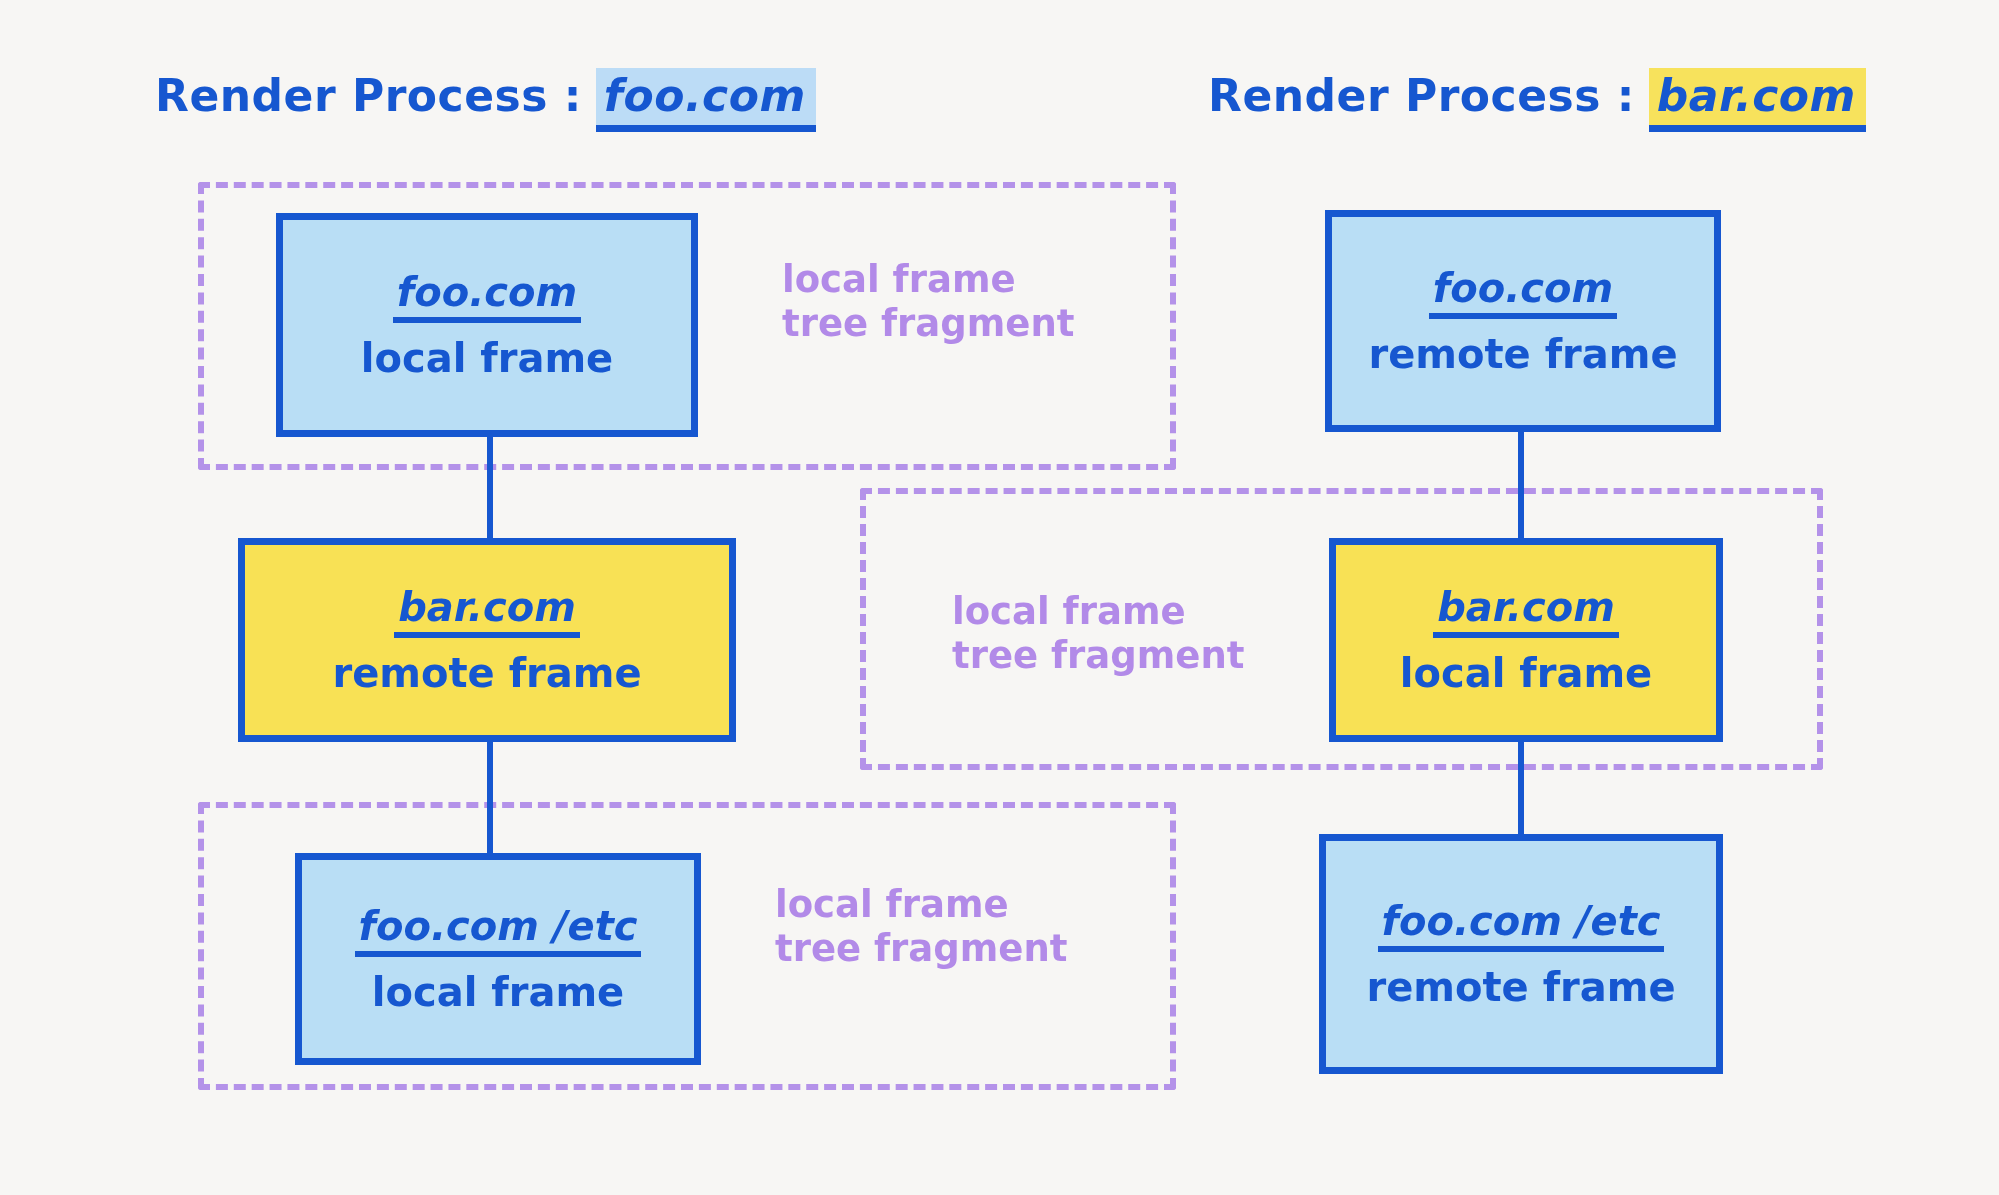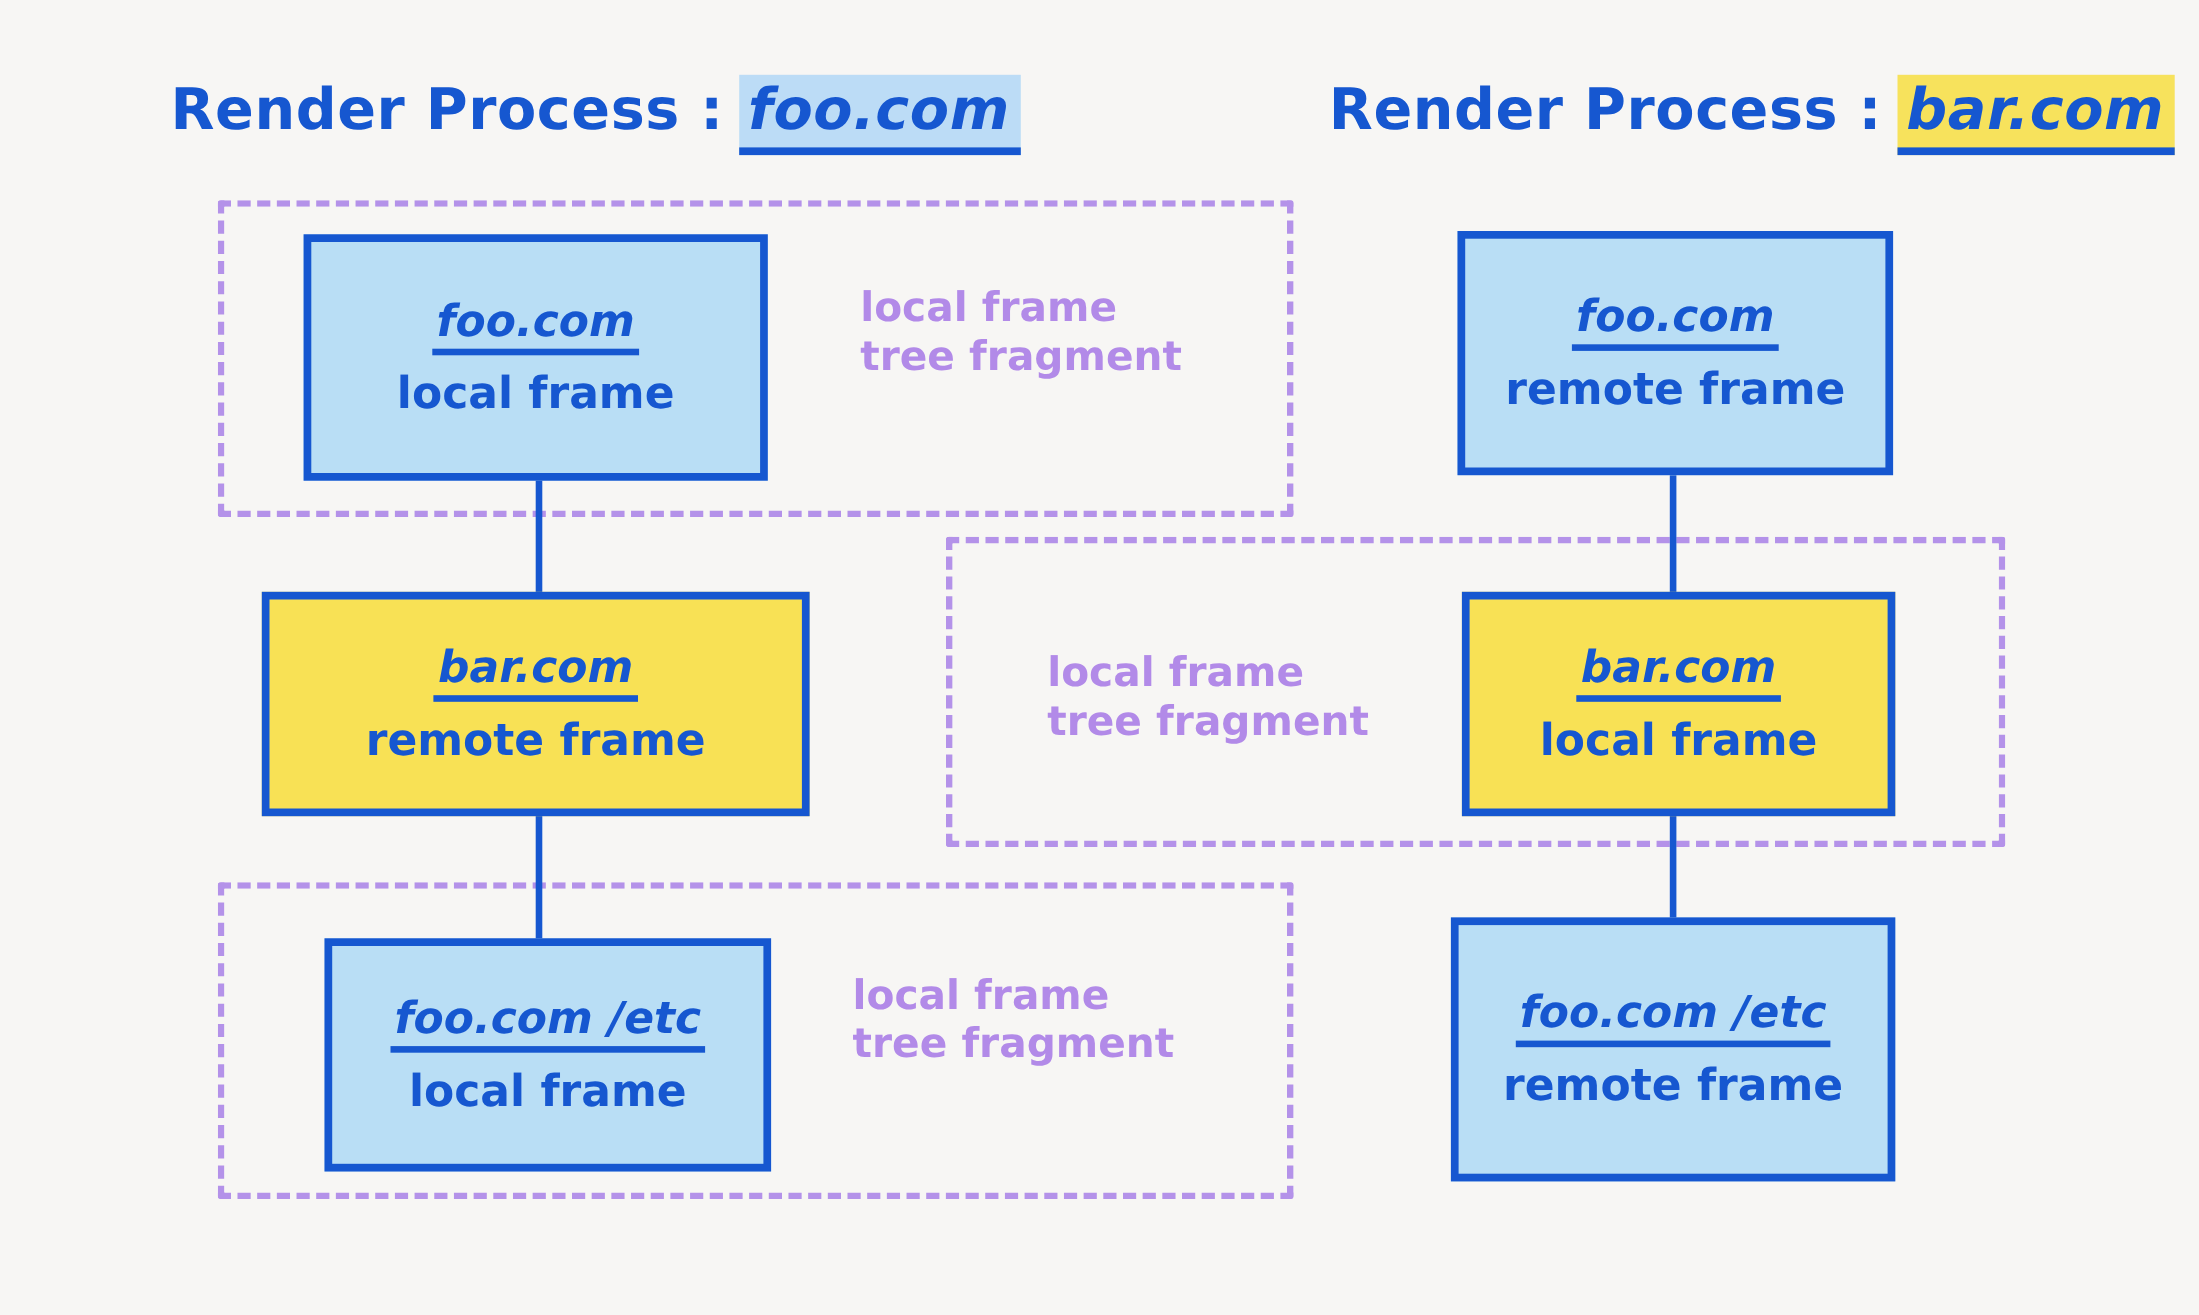--- a/index.html
+++ b/index.html
@@ -15,21 +15,21 @@
     width: 1999px;
     height: 1195px;
     background: #f7f6f4;
     overflow: hidden;
   }
 
   
   .proc-title {
     position: absolute;
     white-space: nowrap;
-    font-size: 52px;
+    font-size: 44px;
     font-weight: 700;
     color: #1657d0;
     letter-spacing: 0.5px;
     display: flex;
     align-items: baseline;
     gap: 0px;
   }
   .proc-title .lead {
     font-family: "DejaVu Sans", sans-serif;
     font-style: normal;

